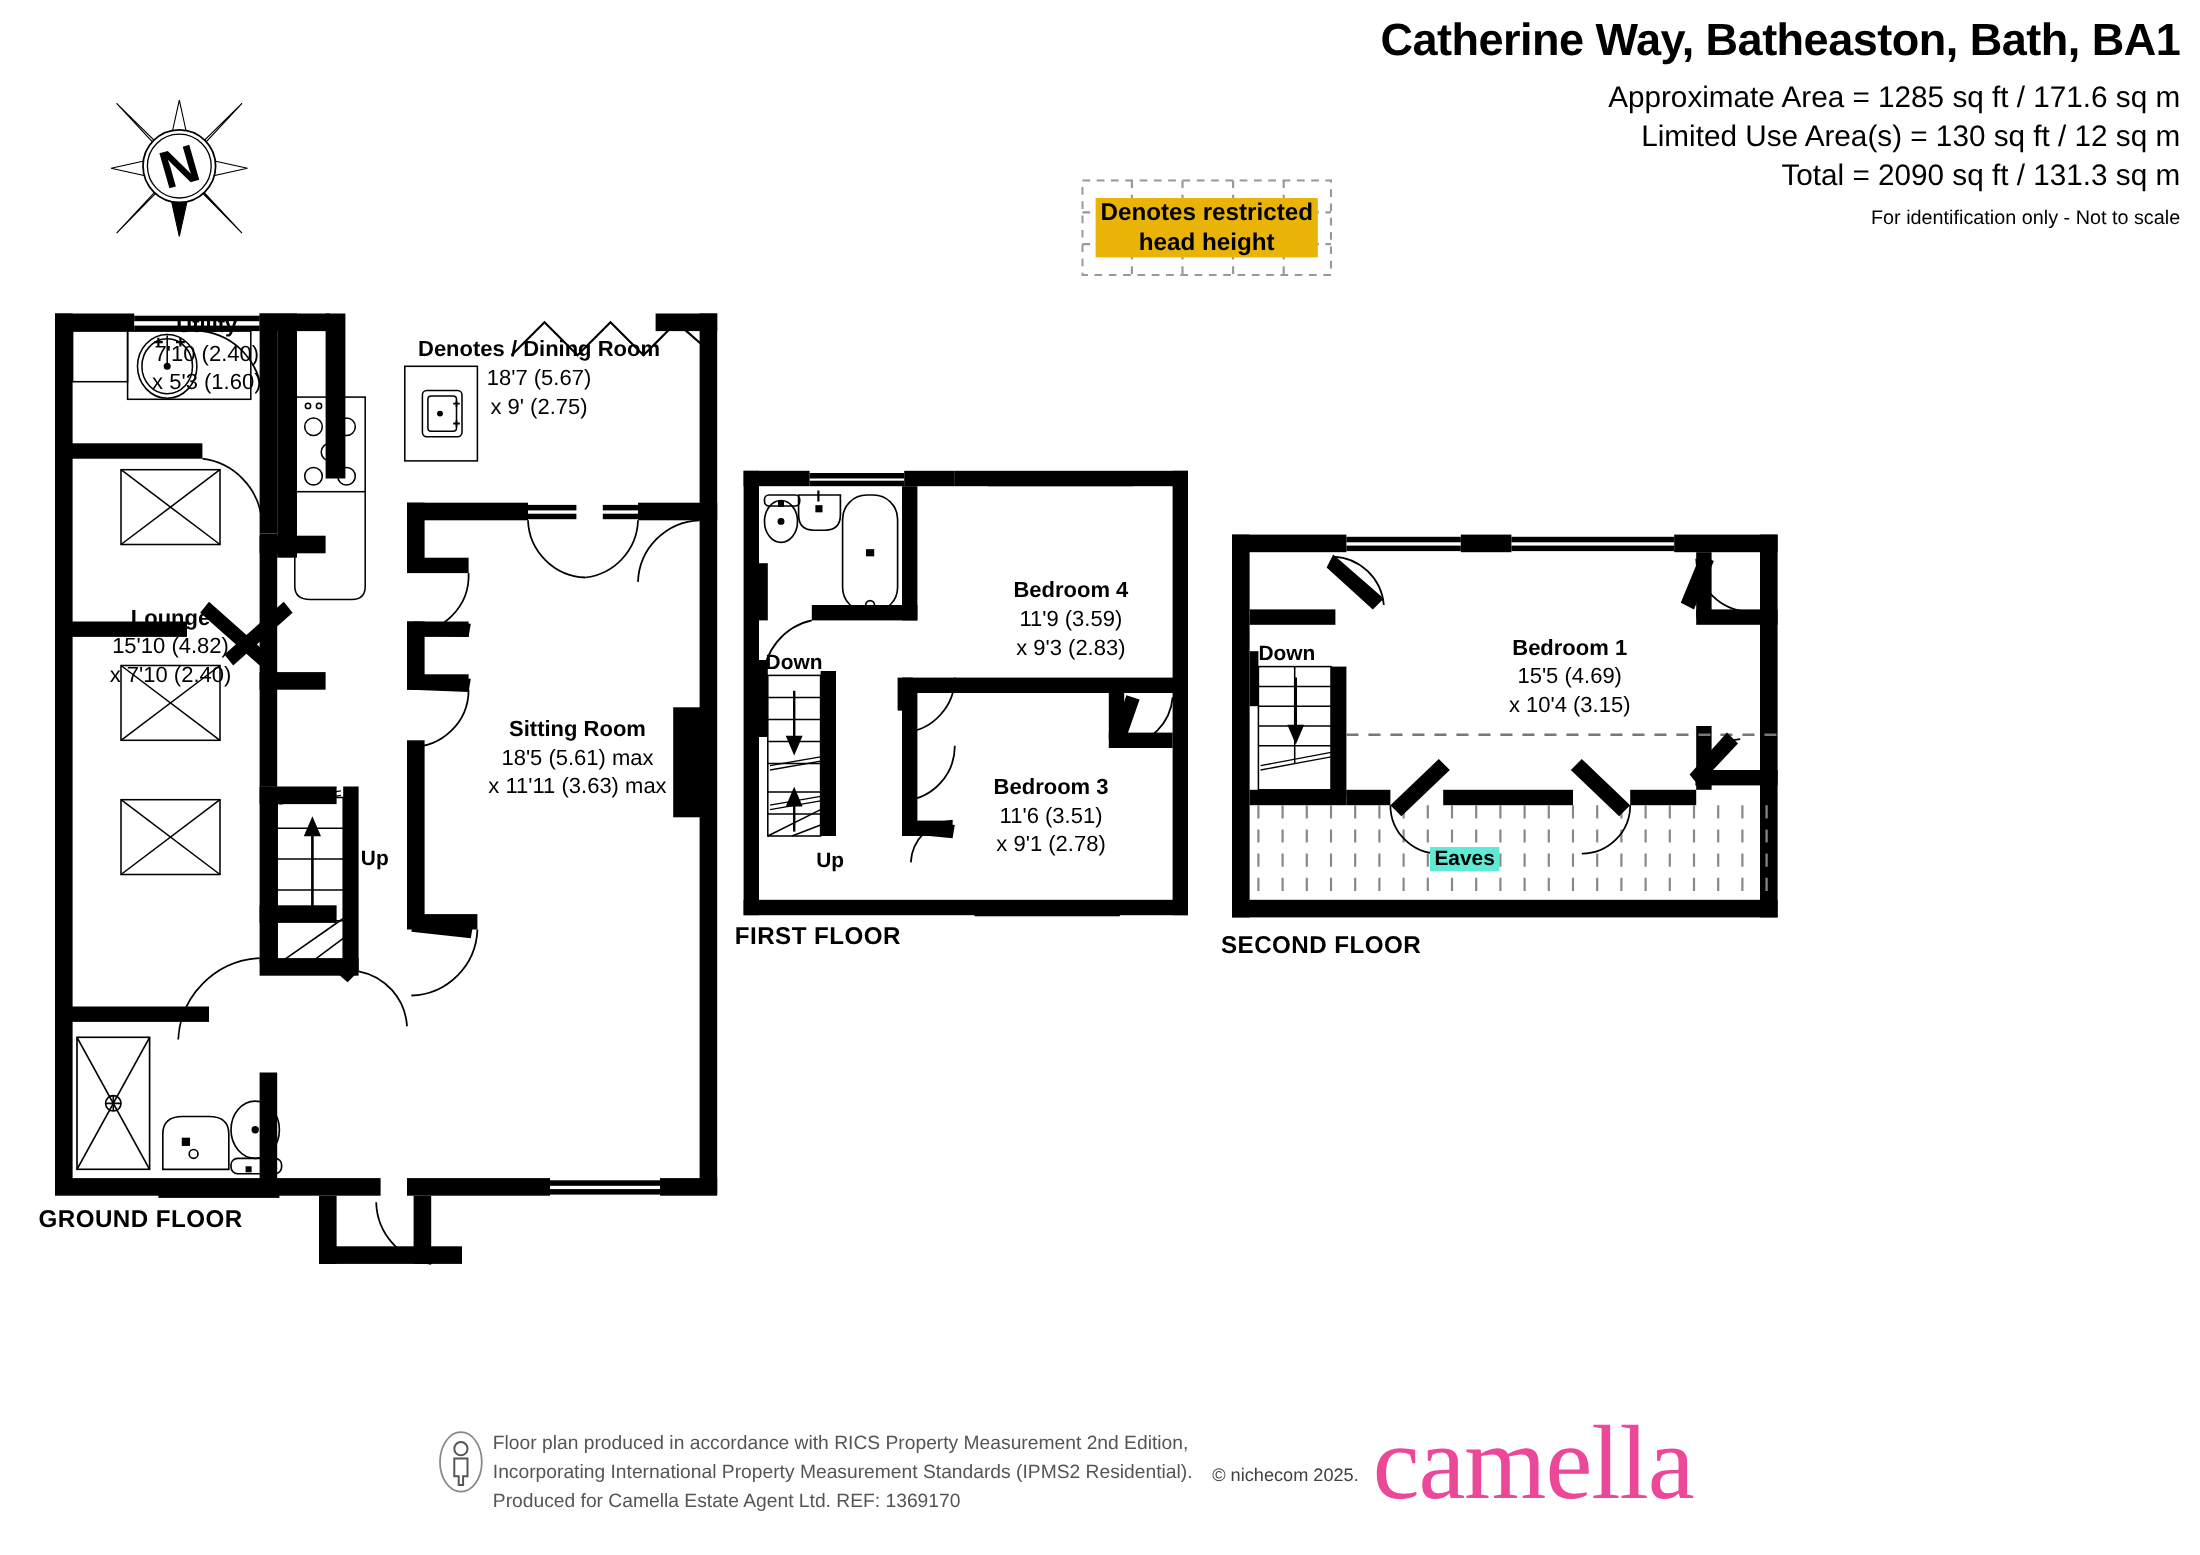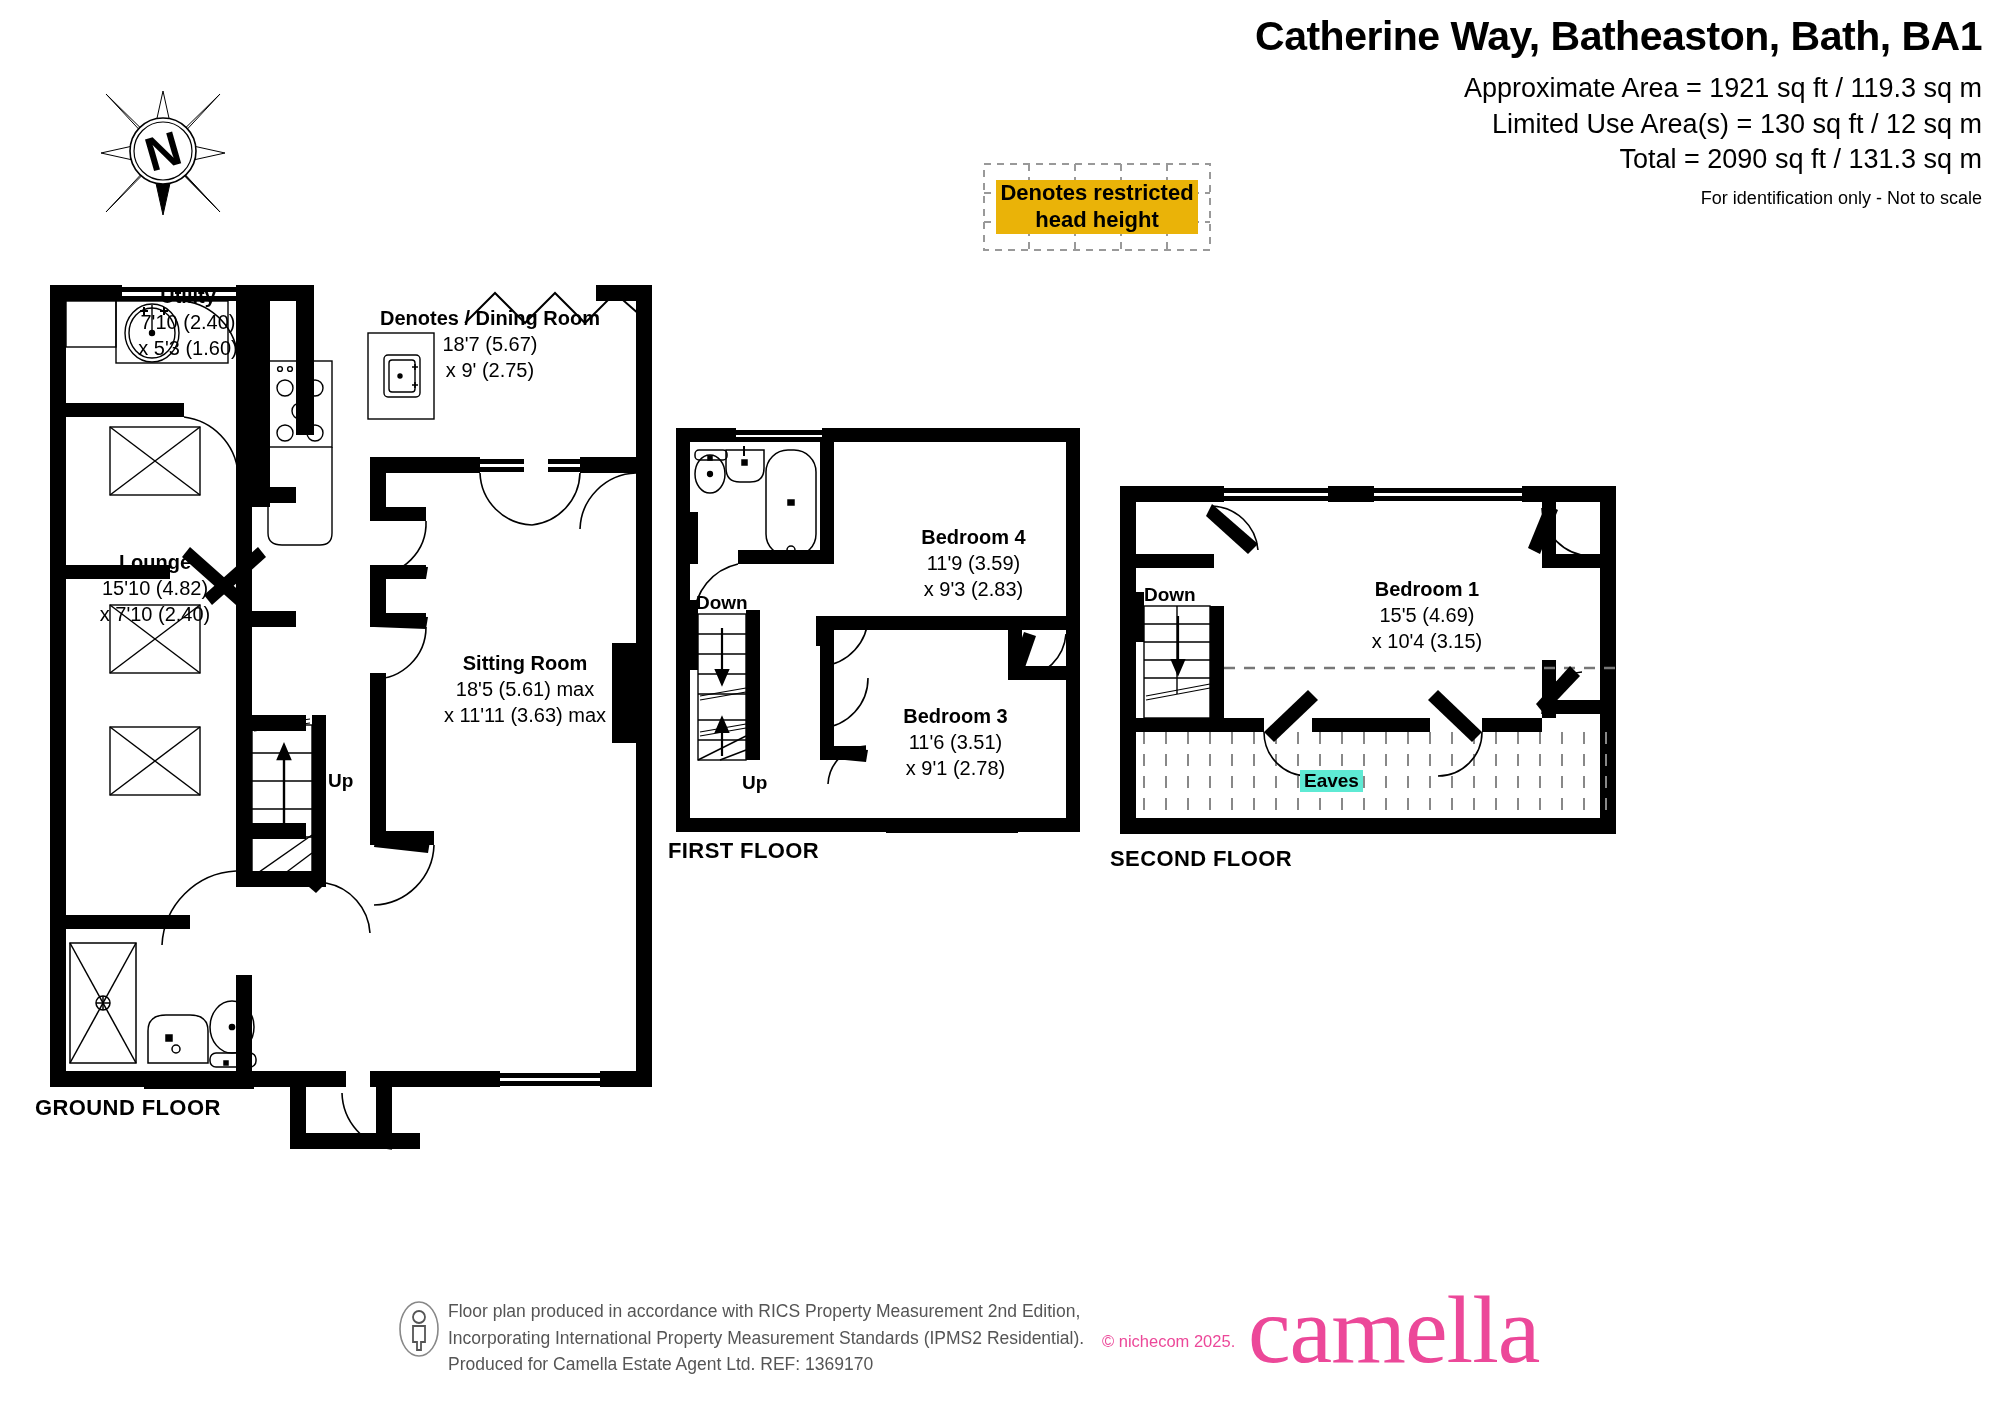--- a/index.html
+++ b/index.html
@@ -111,40 +111,40 @@
   }
   #person-icon {
     position: absolute;
     left: 398px; top: 26px;
     width: 42px; height: 58px;
   }
   #copyright {
     position: absolute;
     left: 1102px; top: 58px;
     font-size: 16.5px;
-    color: #ec4899;
+    color: #404040;
     white-space: nowrap;
   }
   #brand {
     position: absolute;
     left: 1248px; top: 8px;
     font-family: "Liberation Serif", serif;
     font-size: 96px;
     color: #ec4899;
     letter-spacing: -1px;
     line-height: 1;
   }
 </style>
 </head>
 <body>
 
 <div id="header">
   <div id="title">Catherine Way, Batheaston, Bath, BA1</div>
   <div id="areas">
-    <div class="area-line">Approximate Area = 1921 sq ft / 119.3 sq m</div>
+    <div class="area-line">Approximate Area = 1285 sq ft / 171.6 sq m</div>
     <div class="area-line">Limited Use Area(s) = 130 sq ft / 12 sq m</div>
     <div class="area-line">Total = 2090 sq ft / 131.3 sq m</div>
   </div>
   <div id="notice">For identification only - Not to scale</div>
 </div>
 
 <div id="compass">
   <svg viewBox="0 0 130 130" width="130" height="130">
 
     <polygon points="65,62 8,6 62,64" fill="#fff" stroke="#000" stroke-width="1"></polygon>

